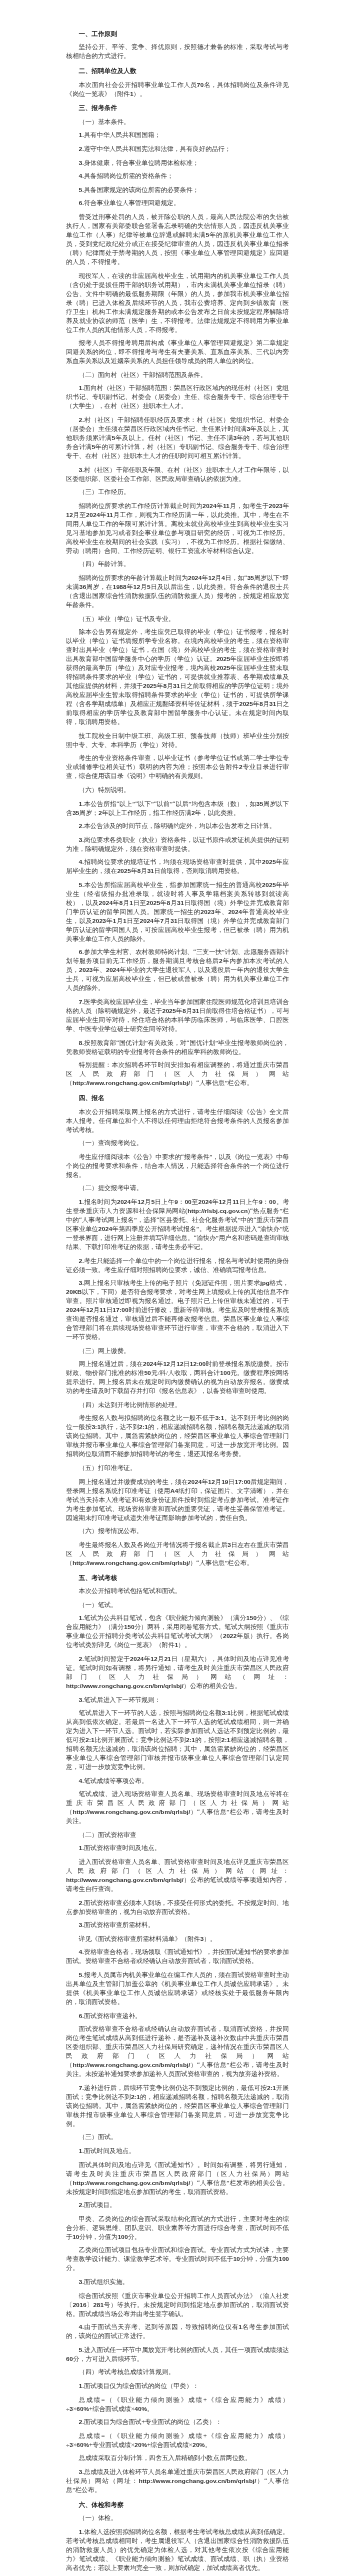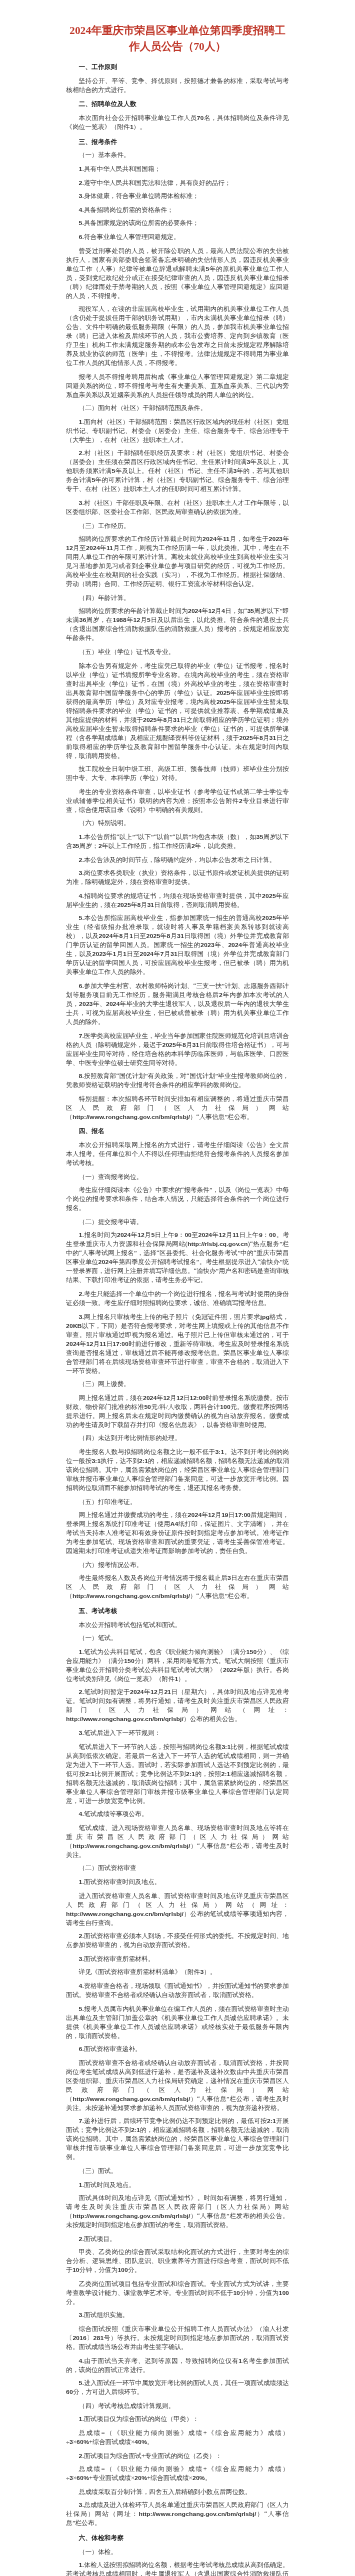--- a/index.html
+++ b/index.html
@@ -43,21 +43,20 @@
     font-family:"Liberation Sans","DejaVu Sans",sans-serif;
     font-weight:bold;
     font-size:6.2px;
   }
 </style>
 </head>
 <body>
 
 <div class="page" style="background: rgb(255, 255, 255);">
   <div class="doc">
-    <div class="title" style="color: rgb(192, 57, 43);">2024年重庆市荣昌区事业单位第四季度招聘工作人员公告（70人）</div>
     <div>
         <div class="h">一、工作原则</div>
         <div class="p">坚持公开、平等、竞争、择优原则，按照德才兼备的标准，采取考试与考核相结合的方式进行。</div>
         <div class="h">二、招聘单位及人数</div>
         <div class="p">本次面向社会公开招聘事业单位工作人员<b>70</b>名，具体招聘岗位及条件详见《岗位一览表》（附件<b>1</b>）。</div>
         <div class="h">三、报考条件</div>
         <div class="p">（一）基本条件。</div>
         <div class="p"><b>1.</b>具有中华人民共和国国籍；</div>
         <div class="p"><b>2.</b>遵守中华人民共和国宪法和法律，具有良好的品行；</div>
         <div class="p"><b>3.</b>身体健康，符合事业单位聘用体检标准；</div>

